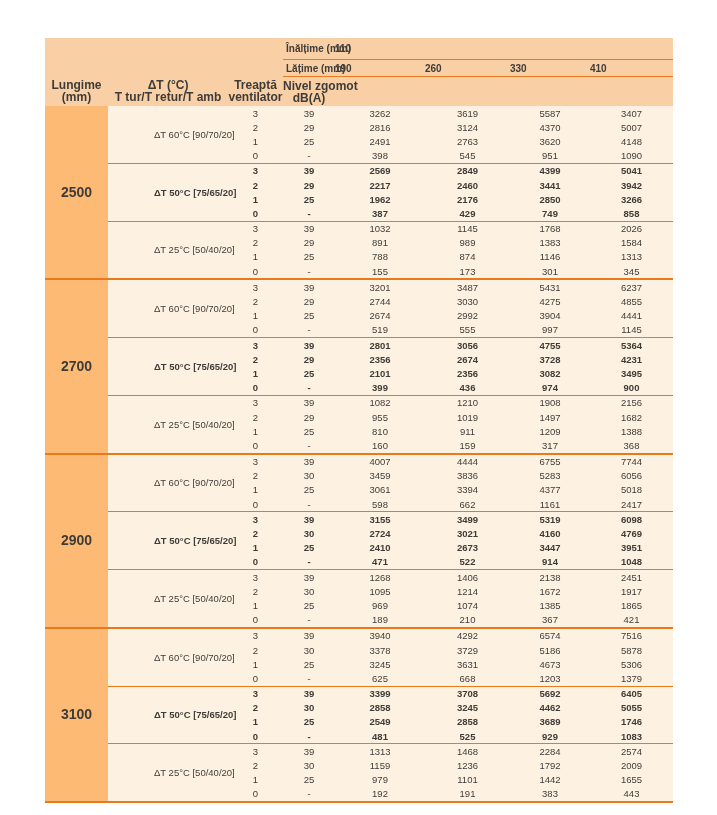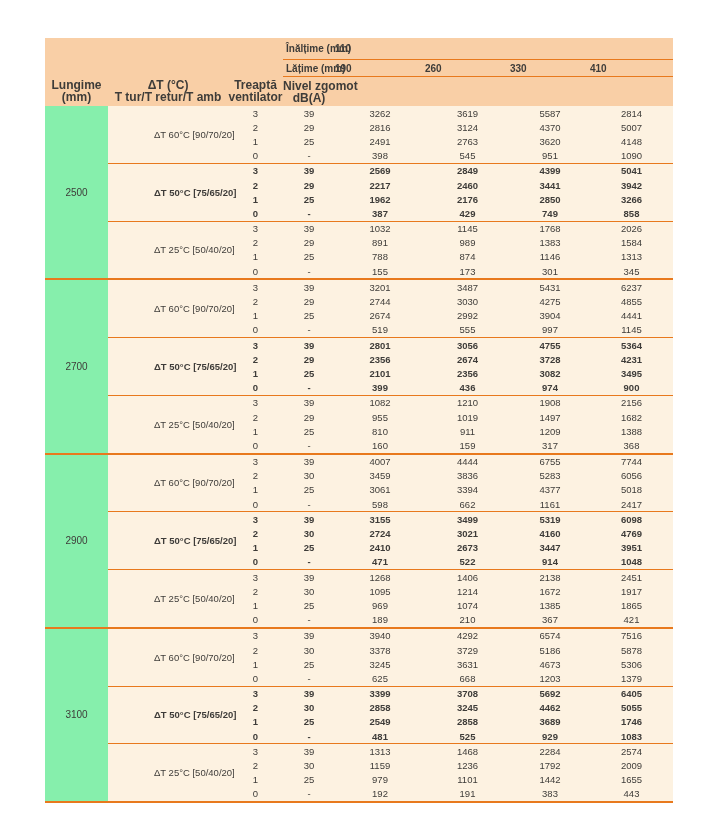--- a/index.html
+++ b/index.html
@@ -13,21 +13,21 @@
   tr.r2 td{height:16px;font-size:10px;font-weight:bold;}
   .hlabel{text-align:left;padding-left:3px;white-space:nowrap;}
   .hval{text-align:left;}
   tr.r1 .hlabel, tr.r1 .hval{border-bottom:1.5px solid var(--accent,#e8791d);}
   tr.r2 .hlabel, tr.r2 .hval{border-bottom:1.5px solid var(--accent,#e8791d);}
   tr.r3 th{height:29px;font-size:12px;font-weight:bold;vertical-align:middle;}
   tr.r3 .l1, tr.r3 .l2{display:block;line-height:12px;white-space:nowrap;}
   
   tbody td{background:var(--body-bg,#fdf2e1);text-align:center;font-size:9.5px;
         height:14.2px;line-height:13px;padding:0;vertical-align:middle;}
-  td.lungime{background:#86efac;font-weight:normal;font-size:10px;}
+  td.lungime{background:#fdba74;font-weight:bold;font-size:14px;}
   td.dt{white-space:nowrap;padding-left:46px;}
   tr.bold td{font-weight:bold;}
   tr.subsep td{border-top:1px solid var(--accent,#e8791d);}
   tr.groupsep td{border-top:2px solid var(--accent,#e8791d);}
 </style>
 </head>
 <body>
 
 <div class="page">
   <table class="spec">
@@ -77,21 +77,21 @@
     </thead>
     <tbody id="tbody">
         <tr>
           <td class="lungime" rowspan="12">2500</td>
           <td class="dt" rowspan="4">ΔT 60°C [90/70/20]</td>
           <td class="step">3</td>
           <td class="noise">39</td>
           <td class="val">3262</td>
           <td class="val">3619</td>
           <td class="val">5587</td>
-          <td class="val">2814</td>
+          <td class="val">3407</td>
         </tr>
         <tr>
           <td class="step">2</td>
           <td class="noise">29</td>
           <td class="val">2816</td>
           <td class="val">3124</td>
           <td class="val">4370</td>
           <td class="val">5007</td>
         </tr>
         <tr>

